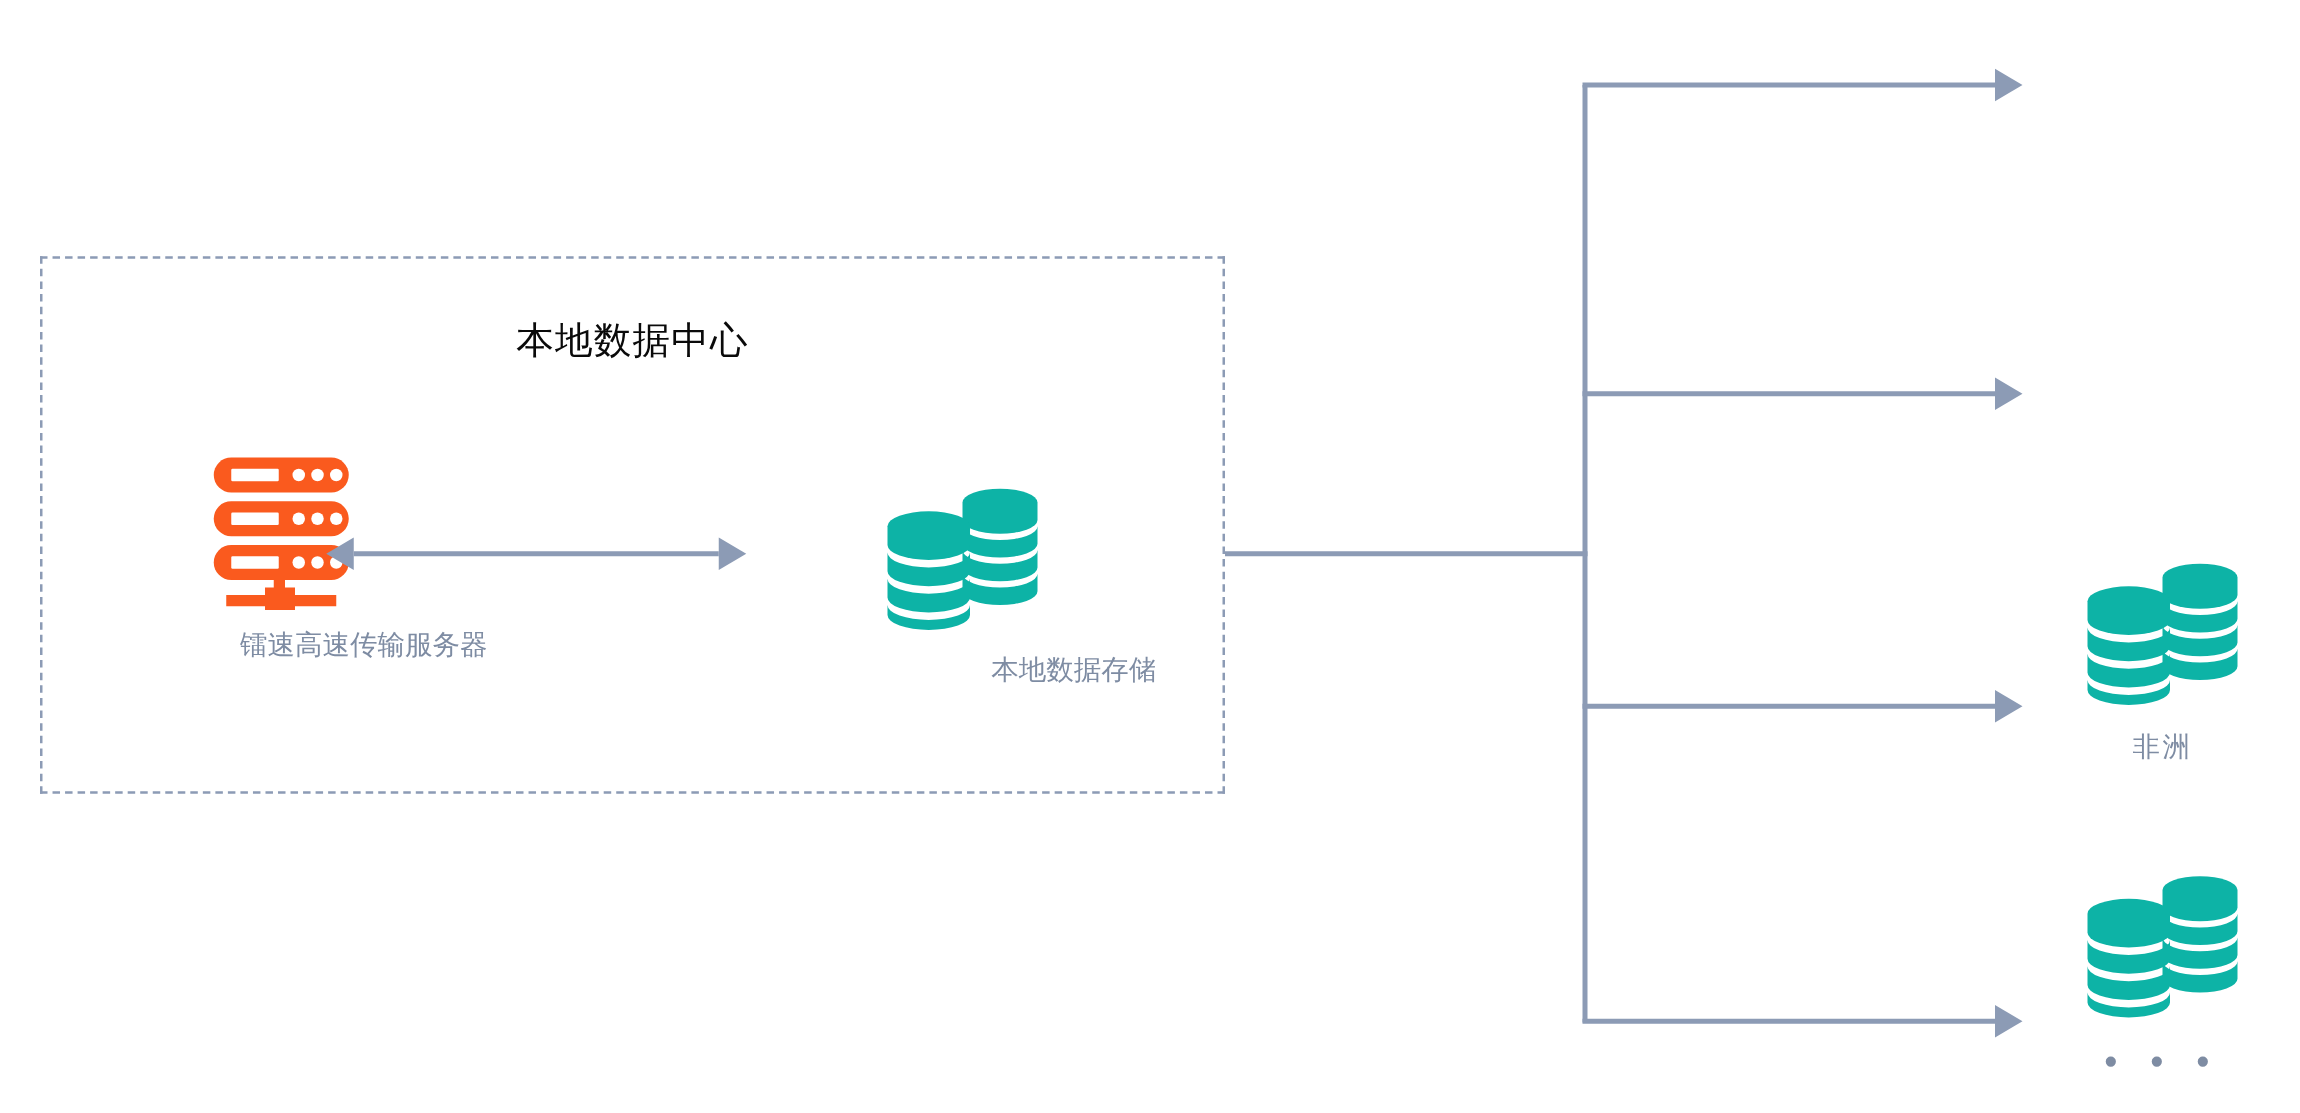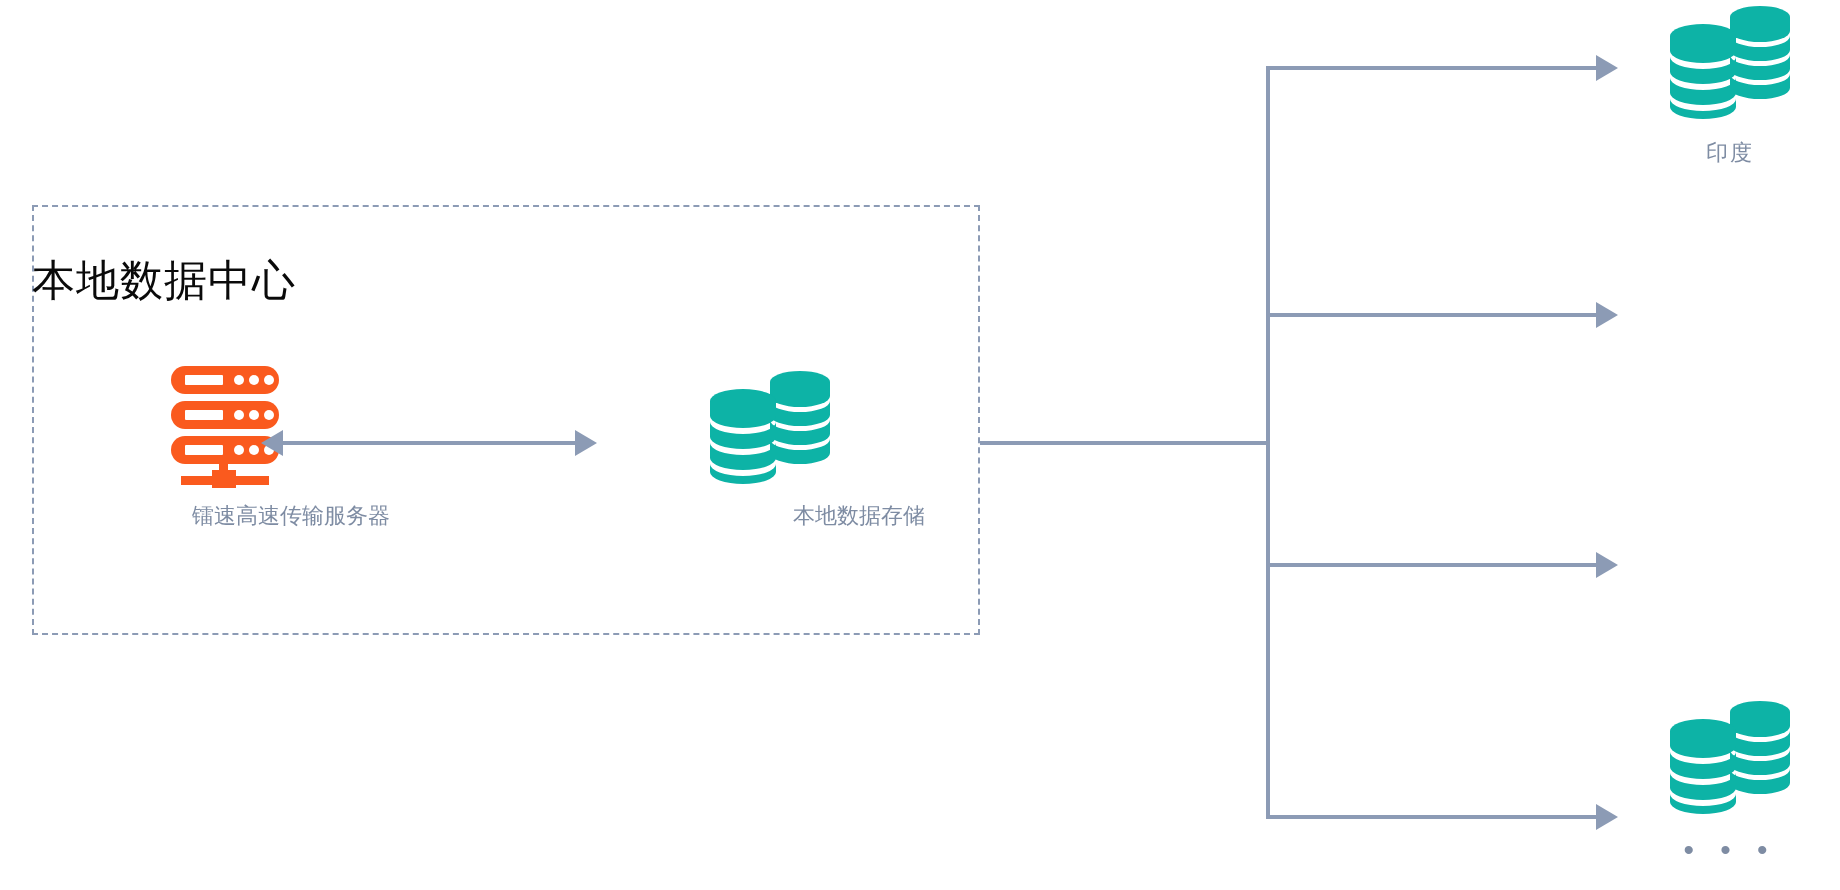--- a/index.html
+++ b/index.html
@@ -29,22 +29,22 @@
     border: 2px dashed #8c9bb5;
     box-sizing: border-box;
     background: transparent;
   }
 
   .box-title {
     position: absolute;
     left: 32px;
     top: 255px;
     width: 948px;
-    text-align: left;
-    font-size: 43px;
+    text-align: center;
+    font-size: 30px;
     line-height: 1.2;
     color: #0a0a0a;
     letter-spacing: 1px;
     white-space: nowrap;
   }
 
   
   .node {
     position: absolute;
     text-align: right;
@@ -57,21 +57,21 @@
     margin-top: 14px;
   }
   .node .node-icon {
     display: flex;
     align-items: flex-end;
     justify-content: center;
     height: 120px;
   }
 
   #node-server  { left: 60px;  top: 368px; width: 330px; }
-  #node-storage { left: 615px; top: 368px; width: 310px; }
+  #node-storage { left: 615px; top: 388px; width: 310px; }
 
   
   .region-node {
     position: absolute;
     width: 210px;
     text-align: center;
   }
   .region-node .region-icon {
     display: flex;
     align-items: flex-end;
@@ -203,39 +203,39 @@
     <div class="line-h" style="left:1266px; top:313px; width:332px;"></div>
     <div class="arrow-right" style="left:1596px; top:302px;"></div>
 
     <div class="line-h" style="left:1266px; top:563px; width:332px;"></div>
     <div class="arrow-right" style="left:1596px; top:552px;"></div>
 
     <div class="line-h" style="left:1266px; top:815px; width:332px;"></div>
     <div class="arrow-right" style="left:1596px; top:804px;"></div>
   </div>
 
-  <div class="region-node" style="left:1625px; top:5px;">
+
+
+  <div class="region-node" style="left:1625px; top:450px;">
     <div class="region-icon">
       <svg width="124" height="120" viewBox="0 0 124 120" aria-hidden="true">
         <g fill="#0DB3A6">
           <path d="M62 14 a30 11 0 0 1 60 0 v14 a30 11 0 0 1 -60 0 z"></path>
           <path d="M62 33 a30 11 0 0 0 60 0 v14 a30 11 0 0 1 -60 0 z"></path>
           <path d="M62 52 a30 11 0 0 0 60 0 v14 a30 11 0 0 1 -60 0 z"></path>
           <path d="M62 71 a30 11 0 0 0 60 0 v14 a30 11 0 0 1 -60 0 z"></path>
           <path d="M2 33 a33 12 0 0 1 66 0 v15 a33 12 0 0 1 -66 0 z"></path>
           <path d="M2 54 a33 12 0 0 0 66 0 v15 a33 12 0 0 1 -66 0 z"></path>
           <path d="M2 75 a33 12 0 0 0 66 0 v15 a33 12 0 0 1 -66 0 z"></path>
           <path d="M2 96 a33 12 0 0 0 66 0 v8 a33 12 0 0 1 -66 0 z"></path>
         </g>
       </svg>
     </div>
-    <div class="region-label">印度</div>
-  </div>
-
-
+    <div class="region-label">非洲</div>
+  </div>
 
   <div class="region-node" style="left:1625px; top:700px;">
     <div class="region-icon">
       <svg width="124" height="120" viewBox="0 0 124 120" aria-hidden="true">
         <g fill="#0DB3A6">
           <path d="M62 14 a30 11 0 0 1 60 0 v14 a30 11 0 0 1 -60 0 z"></path>
           <path d="M62 33 a30 11 0 0 0 60 0 v14 a30 11 0 0 1 -60 0 z"></path>
           <path d="M62 52 a30 11 0 0 0 60 0 v14 a30 11 0 0 1 -60 0 z"></path>
           <path d="M62 71 a30 11 0 0 0 60 0 v14 a30 11 0 0 1 -60 0 z"></path>
           <path d="M2 33 a33 12 0 0 1 66 0 v15 a33 12 0 0 1 -66 0 z"></path>

